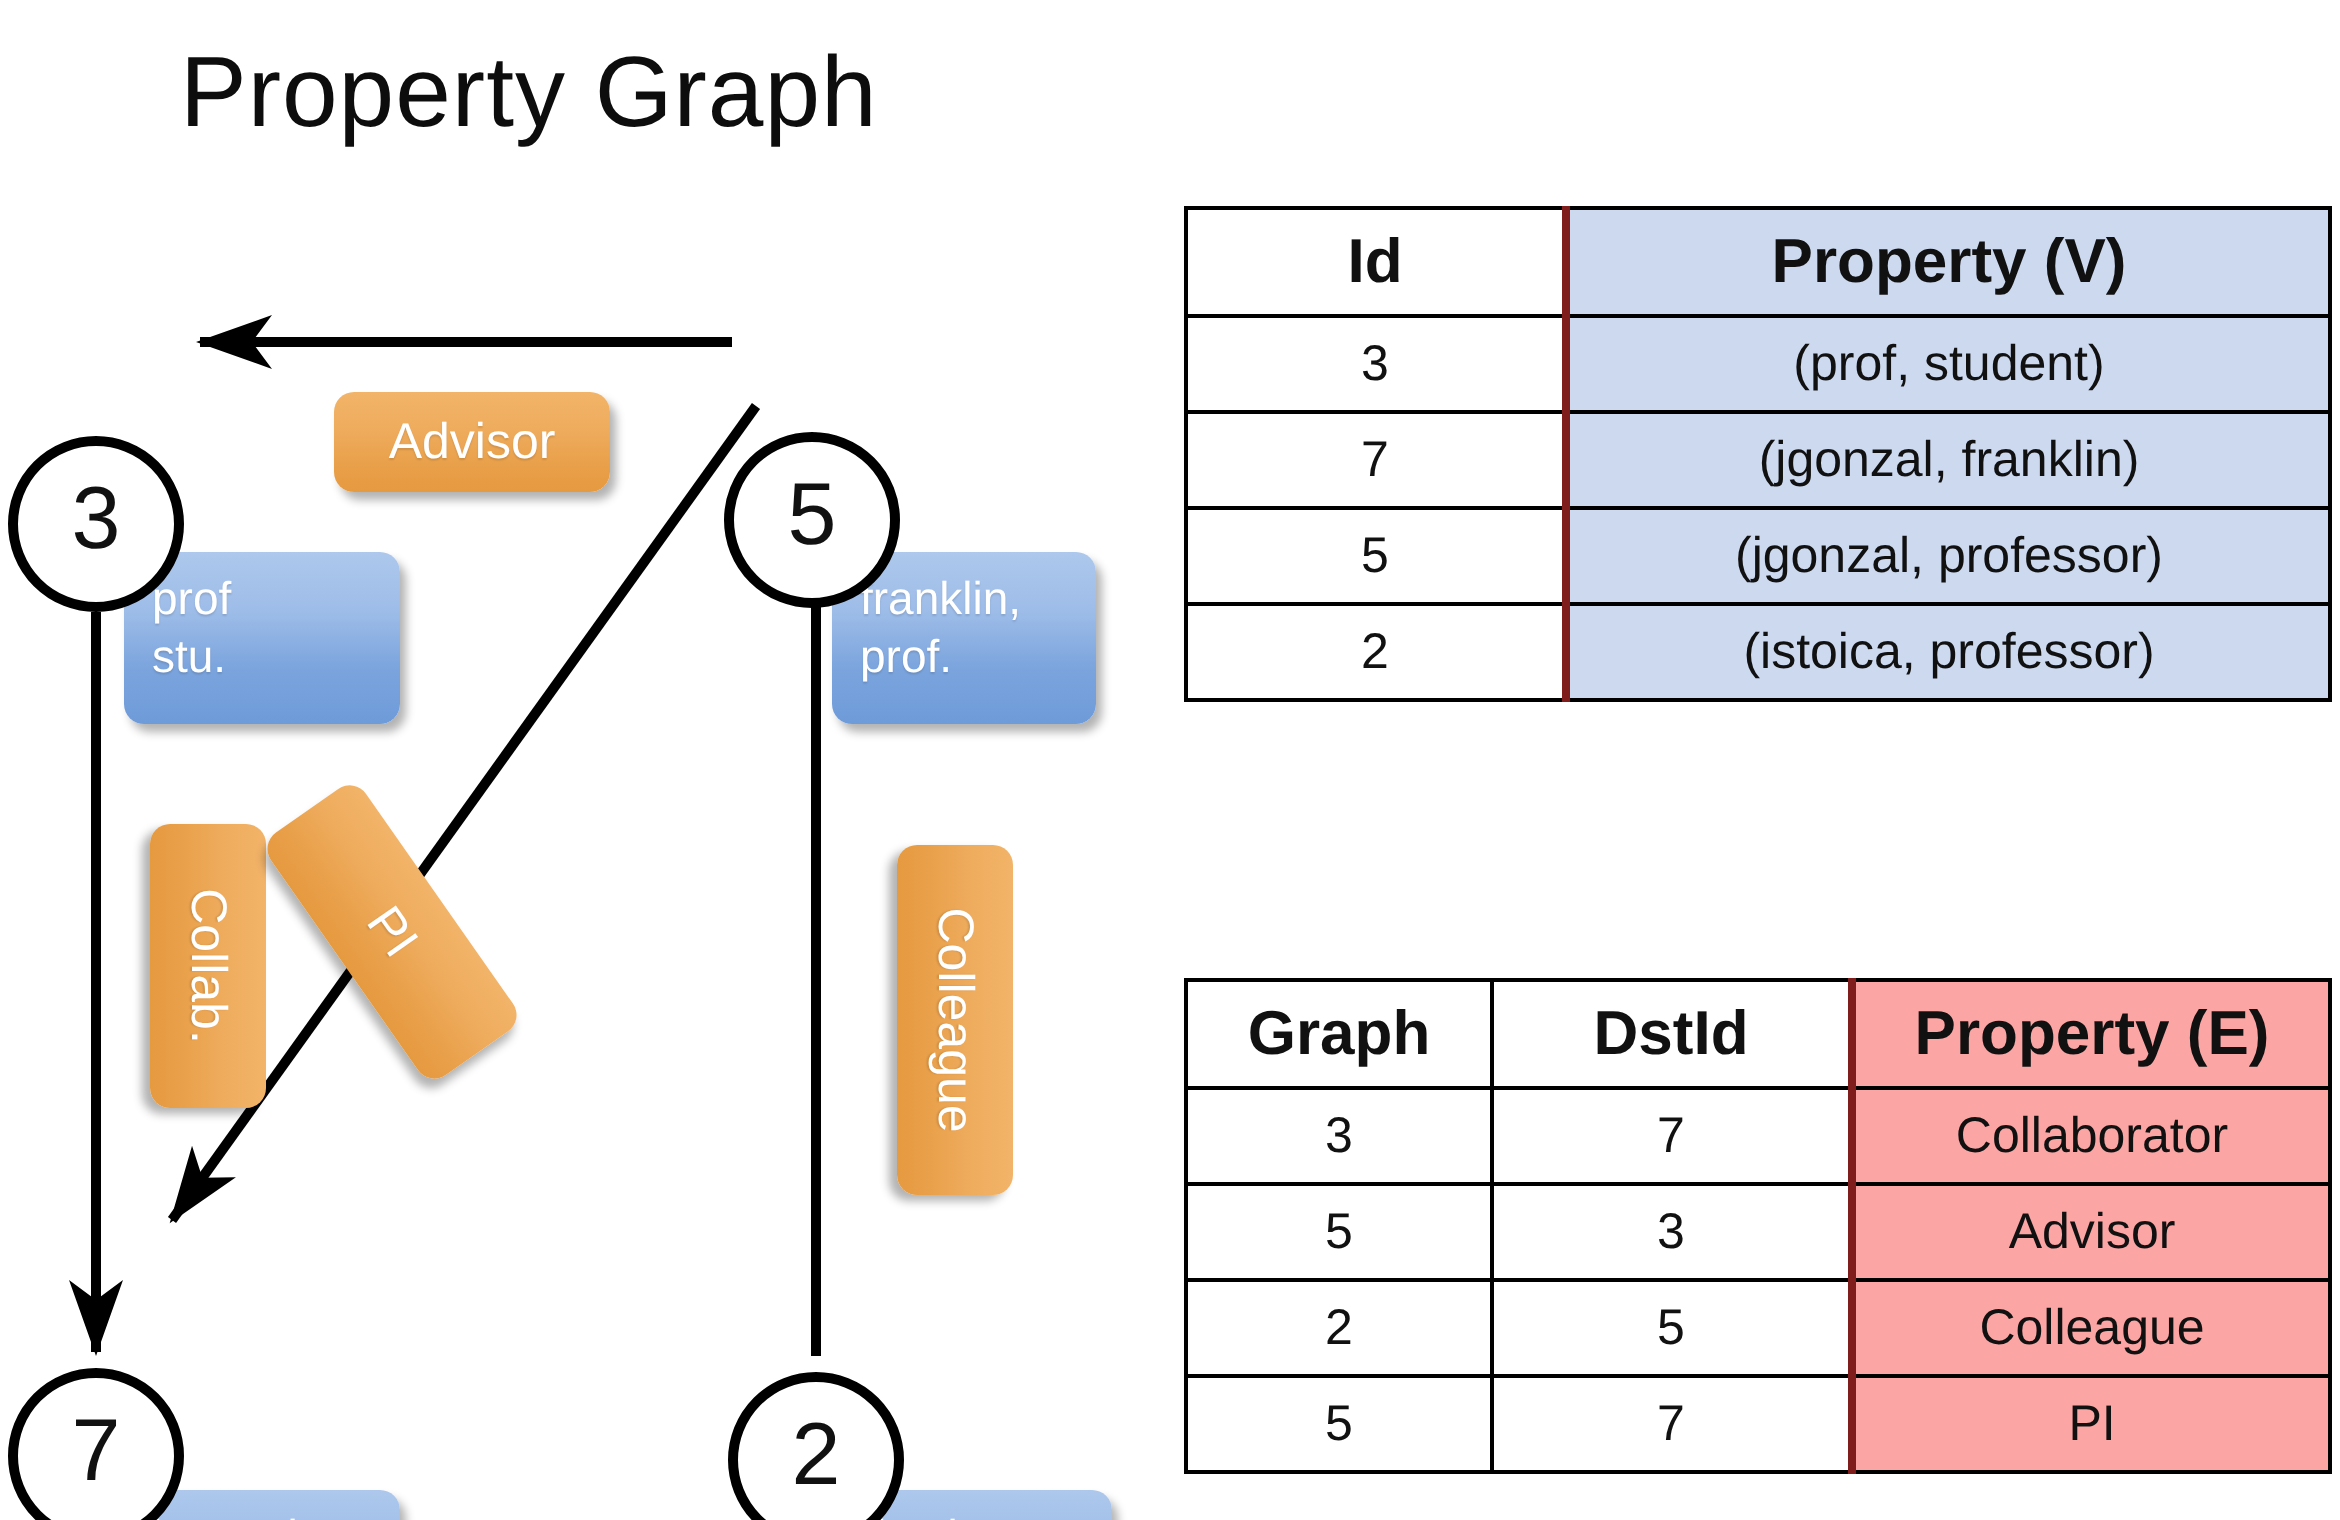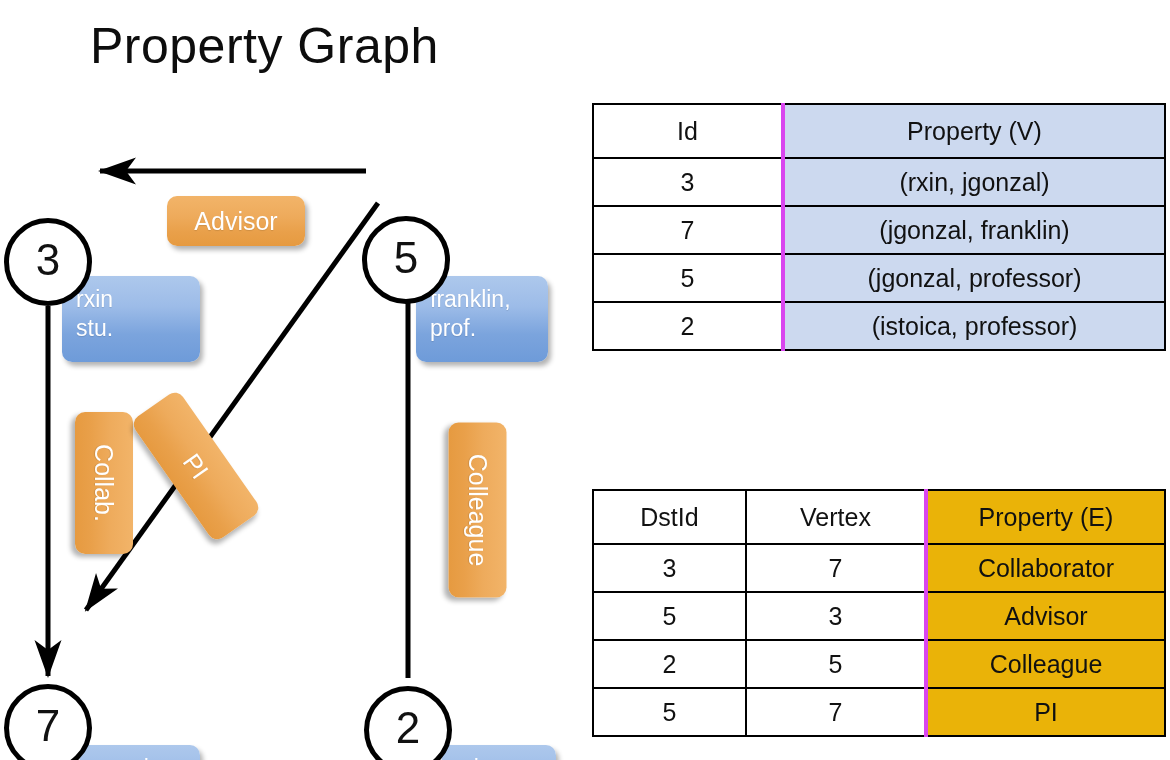--- a/index.html
+++ b/index.html
@@ -135,40 +135,40 @@
     text-align: center;
     font-weight: 300;
     font-size: 25px;
     color: #111111;
     padding: 0;
     height: 46px;
     vertical-align: middle;
     background: #ffffff;
   }
   .data-table th {
-    font-weight: normal;
-    font-size: 25px;
+    font-weight: bold;
+    font-size: 31px;
     height: 52px;
     margin-left: 43px;
   }
 
   #vertex-table { left: 592px; top: 103px; width: 572px; }
   #vertex-table col.c-id   { width: 190px; }
   #vertex-table col.c-prop { width: 382px; }
   #vertex-table .cell-prop { background: #ccd9ef; }
 
   #edge-table { left: 592px; top: 489px; width: 572px; }
   #edge-table col.c-src  { width: 153px; }
   #edge-table col.c-dst  { width: 180px; }
   #edge-table col.c-prop { width: 239px; }
-  #edge-table .cell-prop { background: #eab308; }
+  #edge-table .cell-prop { background: #fca5a5; }
 
   
   .data-table .cell-prop,
-  .data-table .head-prop { border-left: 4px solid #d946ef; }
+  .data-table .head-prop { border-left: 4px solid #7f1d1d; }
 </style>
 </head>
 <body>
 
 <div class="root">
 
   <div class="title" id="title-property-graph">Property Graph</div>
 
 
 
@@ -200,21 +200,21 @@
 
     <div class="edge-label" id="edge-pi">
       <span>PI</span>
     </div>
 
     <div class="edge-label" id="edge-colleague">
       <span>Colleague</span>
     </div>
 
     <div class="prop-box" id="prop-rxin">
-      <div>rxin</div>
+      <div>prof</div>
       <div>stu.</div>
     </div>
 
     <div class="prop-box" id="prop-franklin">
       <div>franklin,</div>
       <div>prof.</div>
     </div>
 
     <div class="prop-box" id="prop-jgonzal">
       <div>jgonzal,</div>
@@ -247,21 +247,21 @@
     </colgroup>
     <thead>
       <tr>
         <th>Id</th>
         <th class="head-prop cell-prop">Property (V)</th>
       </tr>
     </thead>
     <tbody>
       <tr>
         <td>3</td>
-        <td class="cell-prop">(rxin, jgonzal)</td>
+        <td class="cell-prop">(prof, student)</td>
       </tr>
       <tr>
         <td>7</td>
         <td class="cell-prop">(jgonzal, franklin)</td>
       </tr>
       <tr>
         <td>5</td>
         <td class="cell-prop">(jgonzal, professor)</td>
       </tr>
       <tr>
@@ -272,22 +272,22 @@
   </table>
 
   <table class="data-table" id="edge-table">
     <colgroup>
       <col class="c-src">
         <col class="c-dst">
         <col class="c-prop">
     </colgroup>
     <thead>
       <tr>
+        <th>Graph</th>
         <th>DstId</th>
-        <th>Vertex</th>
         <th class="head-prop cell-prop">Property (E)</th>
       </tr>
     </thead>
     <tbody>
       <tr>
         <td>3</td>
         <td>7</td>
         <td class="cell-prop">Collaborator</td>
       </tr>
       <tr>

